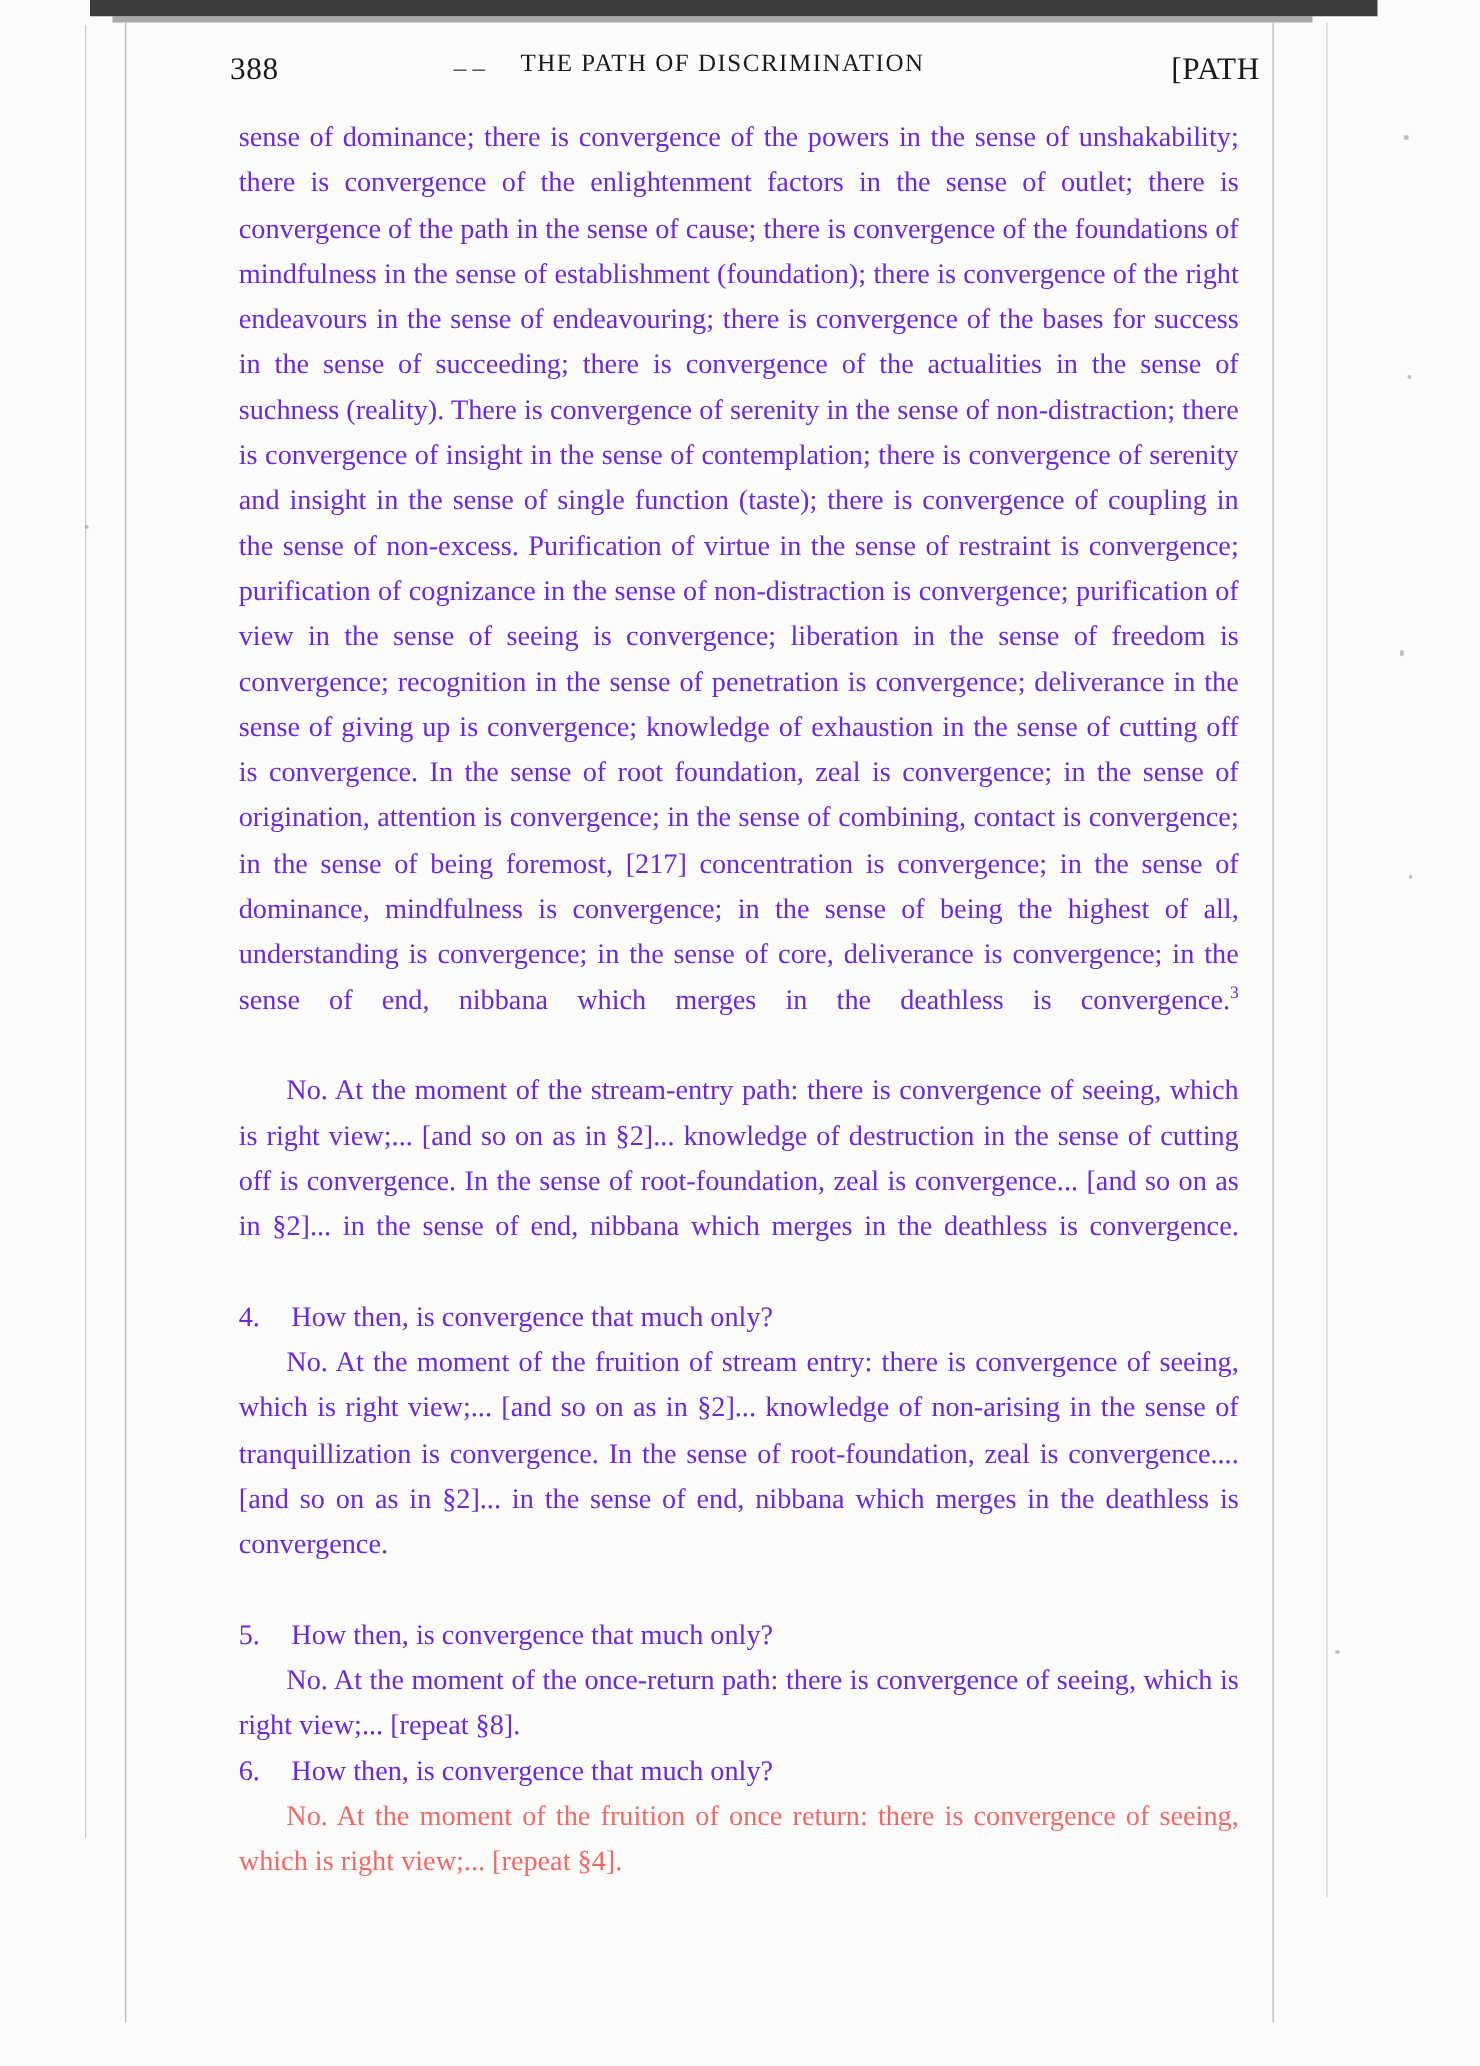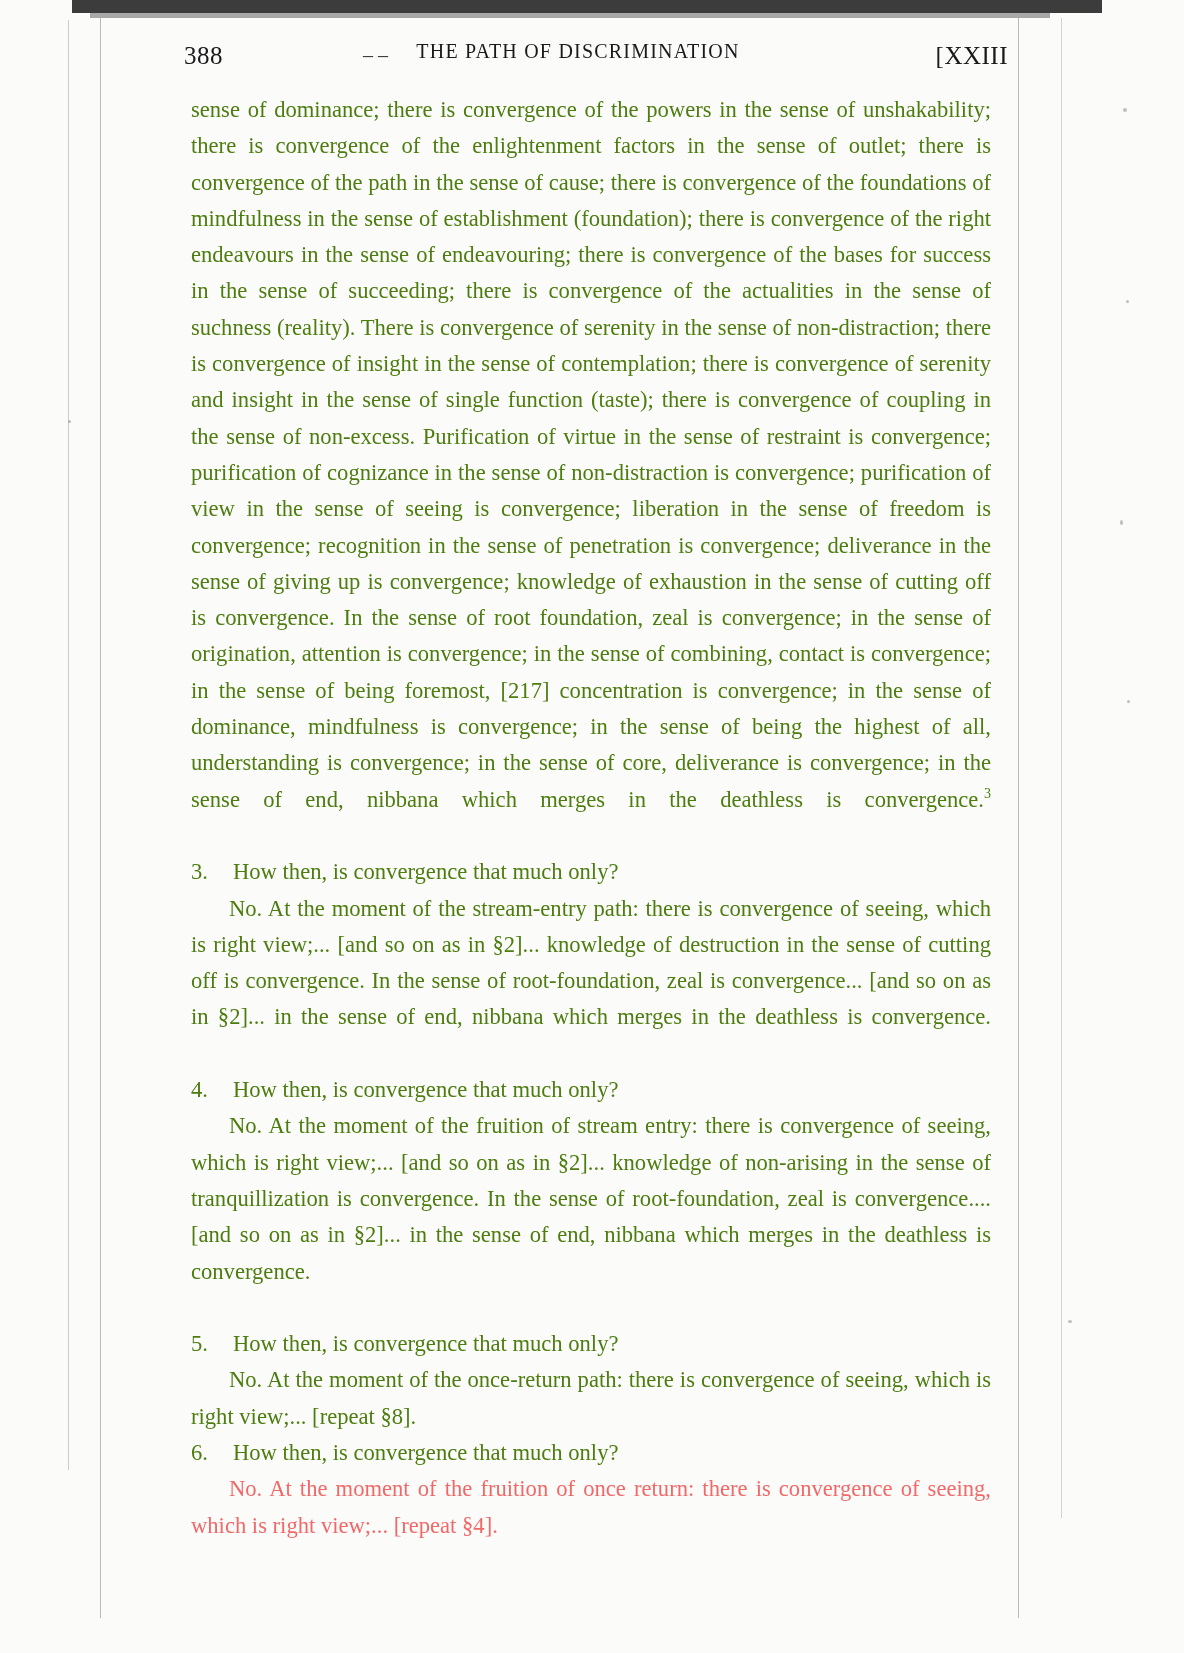--- a/index.html
+++ b/index.html
@@ -109,21 +109,21 @@
     left: 163px;
     top: 92px;
     width: 800px;
   }
   p {
     margin: 0;
     font-size: 22.6px;
     line-height: 36.3px;
     text-align: justify;
     text-justify: inter-word;
-    color: #4d7c0f;
+    color: #6d28d9;
   }
   p.just { text-align: justify; }
   p.just::after {
     content: "";
     display: inline-block;
     width: 100%;
   }
   p.indent { text-indent: 38px; }
   p.hang   { text-indent: 0; }
   .num {
@@ -159,28 +159,27 @@
 <div class="edge-line left2"></div>
 <div class="edge-line right"></div>
 <div class="edge-line right2"></div>
 
 <div class="page">
 
   <div class="runhead">
     <span class="folio">388</span>
     <span class="dash-mark">– –</span>
     <span class="runhead-title">THE PATH OF DISCRIMINATION</span>
-    <span class="chapnum">[XXIII</span>
+    <span class="chapnum">[PATH</span>
   </div>
 
   <div class="body">
 
     <p class="just"><span>sense of dominance; there is convergence of the powers in the sense of unshakability; there is convergence of the enlightenment factors in the sense of outlet; there is convergence of the path in the sense of cause; there is convergence of the foundations of mindfulness in the sense of establishment (foundation); there is convergence of the right endeavours in the sense of endeavouring; there is convergence of the bases for success in the sense of succeeding; there is convergence of the actualities in the sense of suchness (reality). There is convergence of serenity in the sense of non-distraction; there is convergence of insight in the sense of contemplation; there is convergence of serenity and insight in the sense of single function (taste); there is convergence of coupling in the sense of non-excess. Purification of virtue in the sense of restraint is convergence; purification of cognizance in the sense of non-distraction is convergence; purification of view in the sense of seeing is convergence; liberation in the sense of freedom is convergence; recognition in the sense of penetration is convergence; deliverance in the sense of giving up is convergence; knowledge of exhaustion in the sense of cutting off is convergence. In the sense of root foundation, zeal is convergence; in the sense of origination, attention is convergence; in the sense of combining, contact is convergence; in the sense of being foremost, [217] concentration is convergence; in the sense of dominance, mindfulness is convergence; in the sense of being the highest of all, understanding is convergence; in the sense of core, deliverance is convergence; in the sense of end, nibbana which merges in the deathless is convergence.</span><sup>3</sup></p>
 
-    <p class="hang"><span class="num">3.</span><span>How then, is convergence that much only?</span></p>
     <p class="just indent">No. At the moment of the stream-entry path: there is convergence of seeing, which is right view;... [and so on as in §2]... knowledge of destruction in the sense of cutting off is convergence. In the sense of root-foundation, zeal is convergence... [and so on as in §2]... in the sense of end, nibbana which merges in the deathless is convergence.</p>
 
     <p class="hang"><span class="num">4.</span><span>How then, is convergence that much only?</span></p>
     <p class="just indent">No. At the moment of the fruition of stream entry: there is convergence of seeing, which is right view;... [and so on as in §2]... knowledge of non-arising in the sense of tranquillization is convergence. In the sense of root-foundation, zeal is convergence.... [and so on as in §2]... in the sense of end, nibbana which merges in the deathless is convergence.</p>
 
     <p class="hang"><span class="num">5.</span><span>How then, is convergence that much only?</span></p>
     <p class="indent">No. At the moment of the once-return path: there is convergence of seeing, which is right view;... [repeat §8].</p>
 
     <p class="hang"><span class="num">6.</span><span>How then, is convergence that much only?</span></p>
     <p class="indent faded2 lastline">No. At the moment of the fruition of once return: there is convergence of seeing, which is right view;... [repeat §4].</p>

